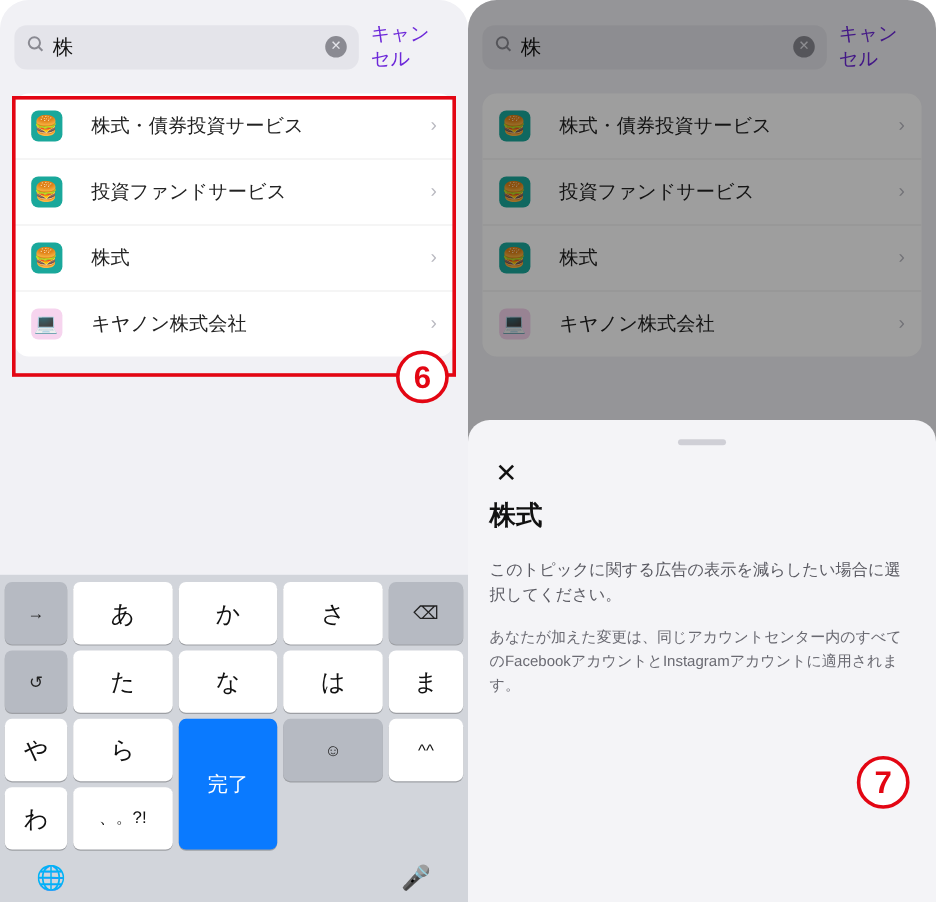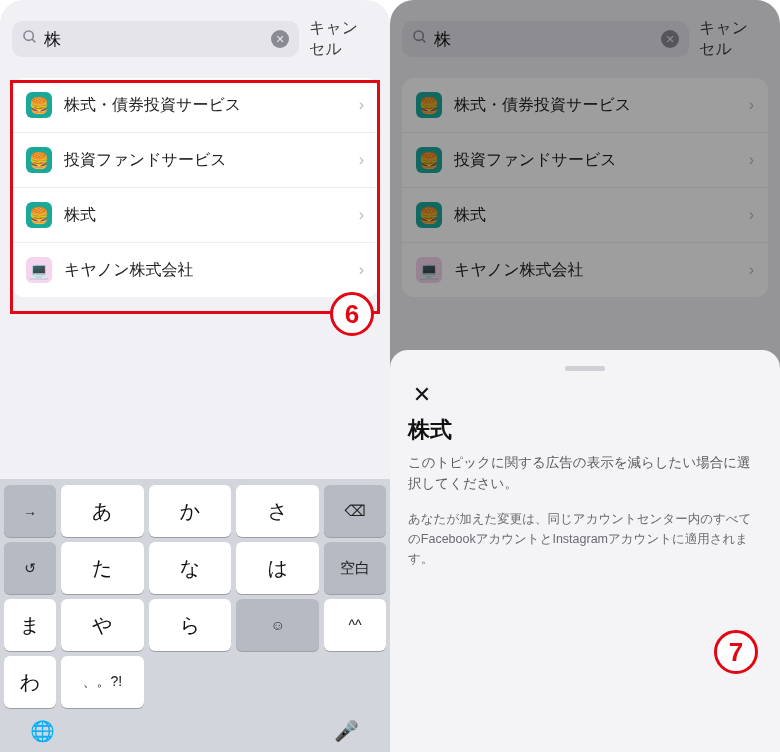--- a/index.html
+++ b/index.html
@@ -14,30 +14,30 @@
   .container { display: flex; width: 780px; height: 752px; }
   .pane { width: 390px; height: 752px; position: relative; background: #f1f1f5; overflow: hidden; border-radius: 24px 24px 0 0; }
   .pane-right { background: #f1f1f5; }
 
   
   .search-row { display: flex; align-items: center; padding: 18px 12px 12px 12px; gap: 6px; }
   .search-field { flex: 1; display: flex; align-items: center; background: #e4e4ea; border-radius: 10px; padding: 8px 10px; gap: 6px; }
   .search-field input { flex: 1; border: none; background: transparent; font-size: 17px; color: #111; outline: none; }
   .search-icon { color: #8a8a92; font-size: 16px; }
   .clear-btn { width: 18px; height: 18px; border-radius: 50%; background: #8a8a92; color: #e4e4ea; display:flex; align-items:center; justify-content:center; font-size:11px; line-height:1; }
-  .cancel-link { color: #404040; font-size: 16px; padding: 0 4px; }
+  .cancel-link { color: #6d28d9; font-size: 16px; padding: 0 4px; }
 
   
   .results-card { margin: 6px 12px; background: #fff; border-radius: 12px; overflow: hidden; position: relative; }
   .result-row { display:flex; align-items:center; padding: 14px 14px; gap: 12px; border-bottom: 1px solid #eee; }
   .result-row:last-child { border-bottom: none; }
   .topic-icon { width: 26px; height: 26px; border-radius: 6px; display:flex; align-items:center; justify-content:center; font-size: 16px; }
   .ico-teal { background:#1aa89b; }
   .ico-pink { background:#f6d4ee; }
-  .result-label { flex:1; font-size: 16px; color:#222; }
+  .result-label { flex:1; font-size: 16px; color:#222;margin-left:12px; }
   .chevron { color:#b9b9c0; font-size: 16px; }
 
   
   .step-badge { position:absolute; width:44px; height:44px; border:3px solid #e30613; border-radius:50%; background:#fff; color:#e30613; font-size:26px; font-weight:700; display:flex; align-items:center; justify-content:center; z-index:30; }
   .badge6 { right:16px; top:292px; }
   .badge7 { right:22px; top:630px; }
 
   .redbox6 { position:absolute; left:10px; top:80px; width:370px; height:234px; border:3px solid #e30613; z-index:20; pointer-events:none; }
 
   
@@ -51,21 +51,21 @@
   .kb-bottom .kb-bico { width:30px; height:30px; display:flex; align-items:center; justify-content:center; color:#444; font-size:20px; }
 
   
   .dimmer { position:absolute; inset:0; background:rgba(0,0,0,0.38); }
 
   
   .sheet { position:absolute; left:0; right:0; bottom:0; top:350px; background:#f4f4f7; border-radius:18px 18px 0 0; padding:16px 18px 8px 18px; }
   .sheet-handle { width:40px; height:5px; background:#cfcfd6; border-radius:3px; margin:0 auto 10px auto; }
   .sheet-close { font-size:22px; color:#111; width:28px; height:28px; display:flex; align-items:center; justify-content:center; }
   .sheet-title { font-size:22px; font-weight:700; color:#111; margin-top:6px; }
-  .sheet-sub { font-size:13.5px; color:#5a5a62; margin-top:8px; line-height:1.55; }
+  .sheet-sub { font-size:13.5px; color:#5a5a62; margin-top:20px; line-height:1.55; }
   .option-card { background:#fff; border-radius:12px; margin-top:18px; overflow:hidden; position:relative; }
   .opt-row { display:flex; align-items:center; justify-content:space-between; padding:16px 16px; border-bottom:1px solid #eee; font-size:16px; }
   .opt-row:last-child { border-bottom:none; }
   .radio { width:22px; height:22px; border:2px solid #9a9aa2; border-radius:50%; display:flex; align-items:center; justify-content:center; }
   .radio.sel { border-color:#0a7aff; }
   .radio.sel::after { content:""; width:11px; height:11px; background:#0a7aff; border-radius:50%; }
   .redbox7 { position:absolute; left:6px; right:6px; top:55px; height:54px; border:3px solid #e30613; pointer-events:none; }
   .sheet-foot { font-size:12.5px; color:#6a6a72; margin-top:14px; line-height:1.6; }
 </style>
 </head>
@@ -119,25 +119,25 @@
         <div class="key func small">→</div>
         <div class="key">あ</div>
         <div class="key">か</div>
         <div class="key">さ</div>
         <div class="key func">⌫</div>
 
         <div class="key func small">↺</div>
         <div class="key">た</div>
         <div class="key">な</div>
         <div class="key">は</div>
-        <div class="key func">空白</div>
 
         <div class="key">ま</div>
         <div class="key">や</div>
         <div class="key">ら</div>
+        <div class="key blue" style="grid-row: span 2;">完了</div>
 
         <div class="key func small">☺</div>
         <div class="key small">^^</div>
         <div class="key">わ</div>
         <div class="key small">、。?!</div>
       </div>
       <div class="kb-bottom">
         <span class="kb-bico">🌐</span>
         <span class="kb-bico">🎤</span>
       </div>

